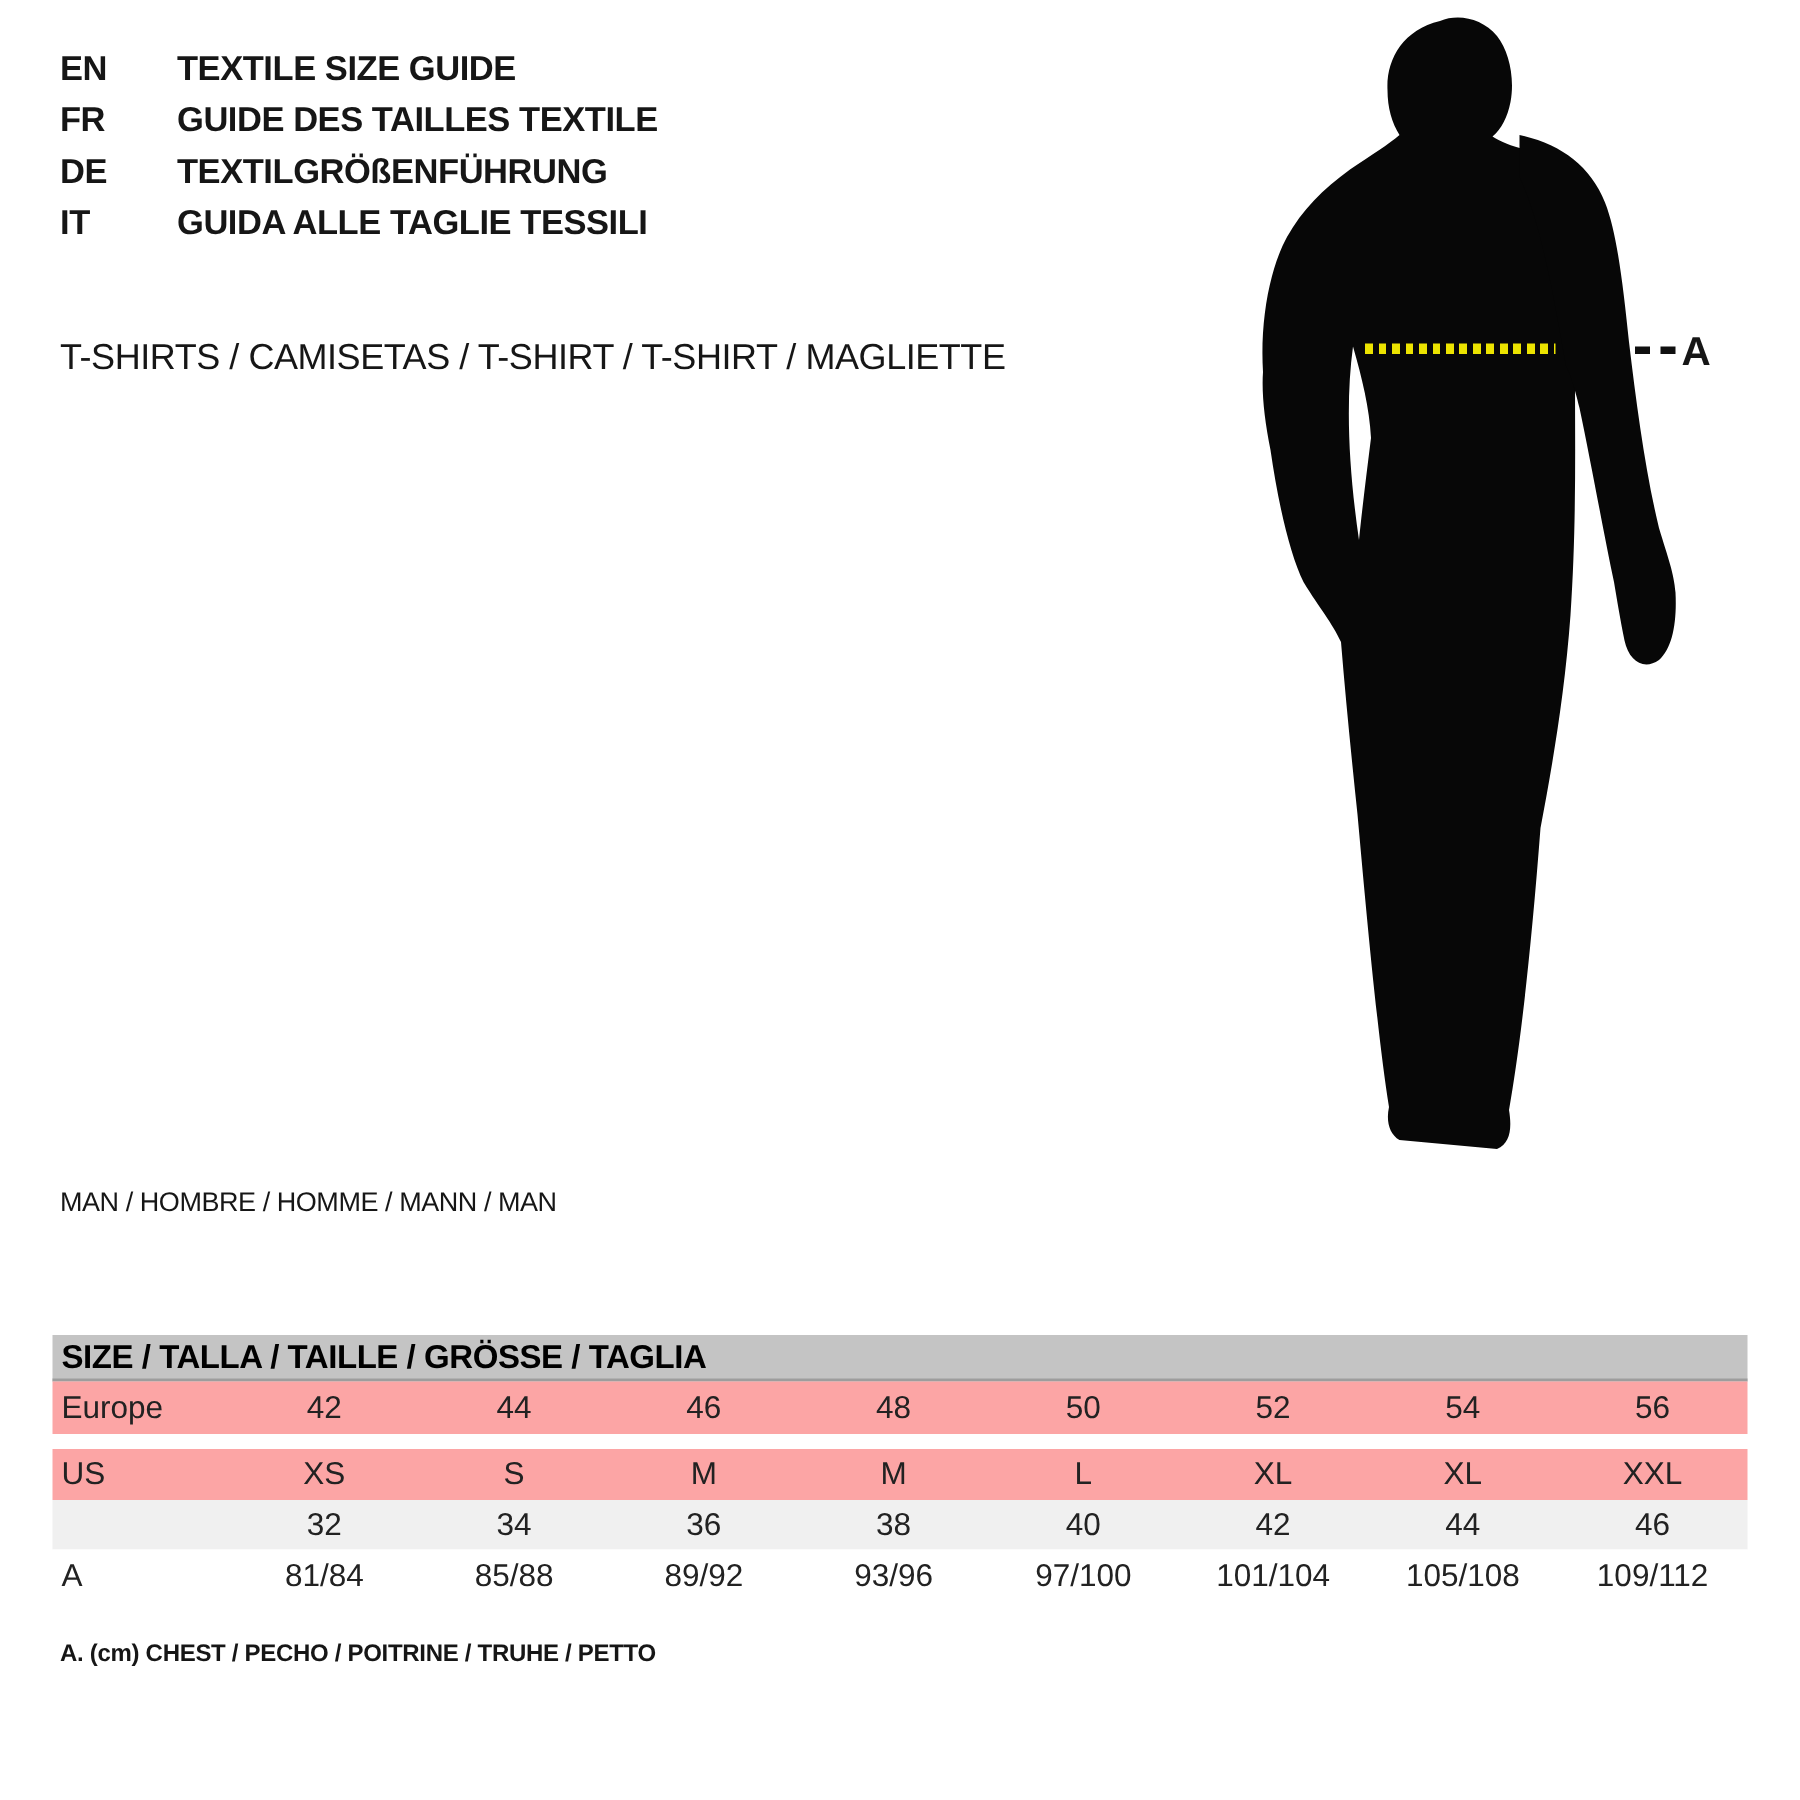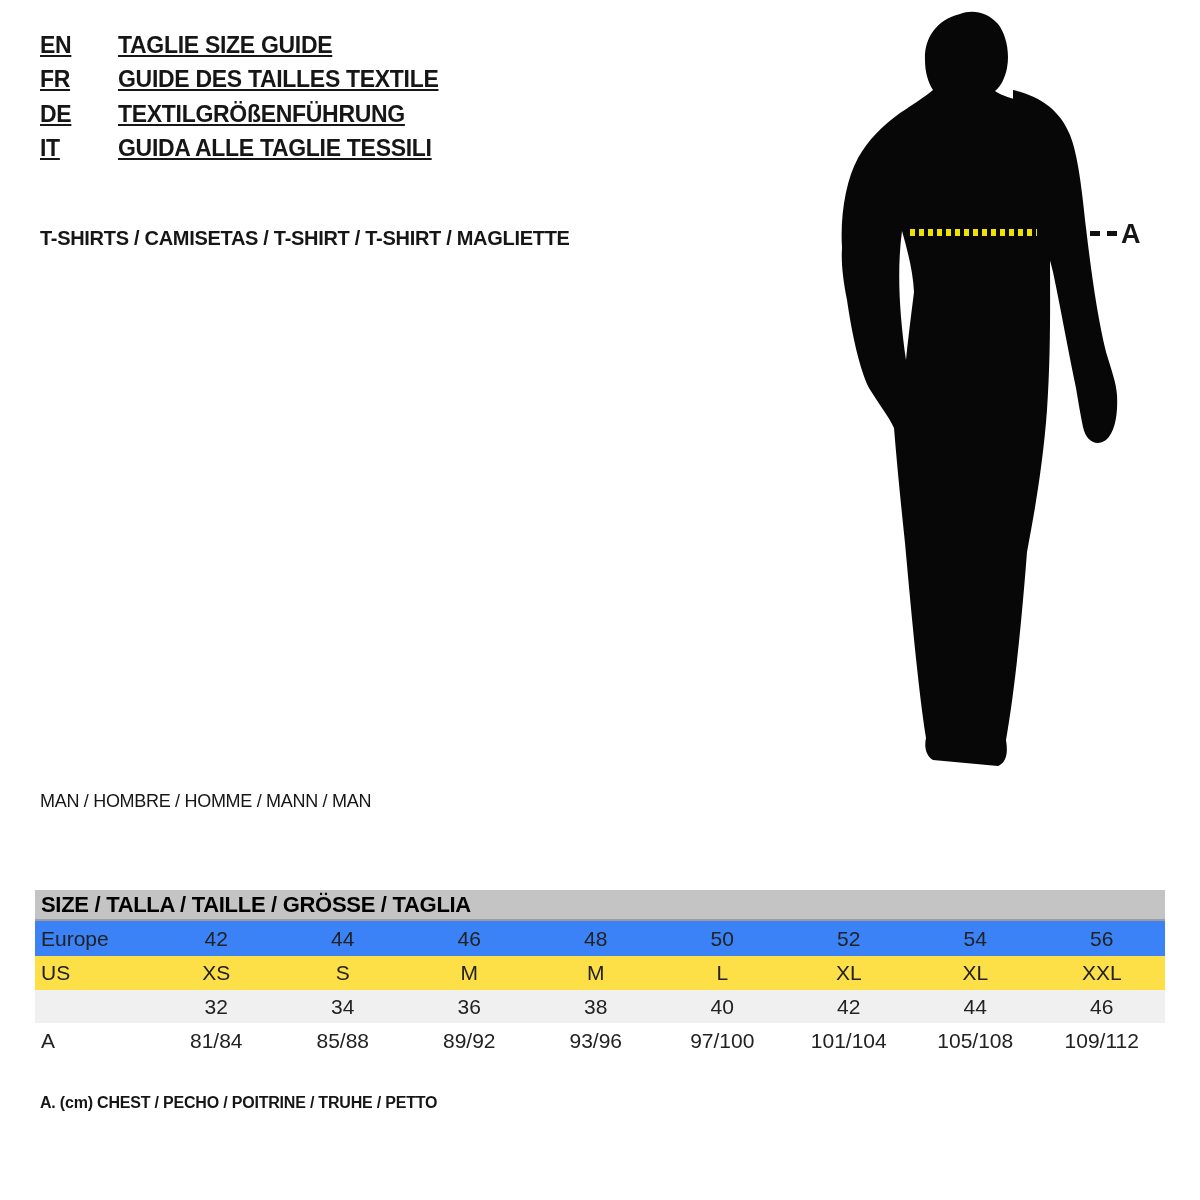--- a/index.html
+++ b/index.html
@@ -4,26 +4,26 @@
 <style>
   * { margin:0; padding:0; box-sizing:border-box; }
   html,body { background:#fff; }
   .canvas {
     position:relative; width:1200px; height:1200px; background:#fff;
     font-family:"Liberation Sans", sans-serif; color:#161616; overflow:hidden;
   }
 
   
   .lang-block { position:absolute; left:40px; top:28px; }
-  .lang-row { display:flex; line-height:34.4px; font-size:23px; font-weight:bold; letter-spacing:-0.3px;text-decoration:underline; }
+  .lang-row { display:flex; line-height:34.4px; font-size:23px; font-weight:bold; letter-spacing:-0.3px; }
   .lang-code { width:78px; }
 
   
   .category-block { position:absolute; left:40px; top:222px; }
-  .category-line { font-size:20px; font-weight:bold; line-height:33px; letter-spacing:-0.3px; }
+  .category-line { font-size:24px; font-weight:normal; line-height:33px; letter-spacing:-0.3px; }
 
   
   .figure-wrap { position:absolute; left:820px; top:0; width:380px; height:790px; }
   .figure-wrap svg { position:absolute; left:0; top:0; }
   .chest-dots {
     position:absolute; left:90px; top:229px; width:127px; height:7px;
     background:repeating-linear-gradient(90deg, var(--dot,#ece300) 0 5px, transparent 5px 9px);
   }
   .measure-dash {
     position:absolute; left:270px; top:231px; width:27px; height:0;
@@ -38,37 +38,37 @@
 
   
   .size-table { position:absolute; left:35px; top:890px; width:1130px; font-size:21px; }
   .table-header {
     height:31px; line-height:29px; background:#c4c4c4; border-bottom:2px solid #9d9d9d;
     font-weight:bold; font-size:22px; padding-left:6px; letter-spacing:-0.3px; color:#000000;
   }
   .table-row { display:grid; grid-template-columns:118px repeat(8,1fr); }
   .table-row .cell { text-align:center; color:#222; }
   .table-row .cell.label { text-align:left; padding-left:6px; }
-  .row-0 { height:35px; line-height:35px; background:#3b82f6; }
-  .row-1 { height:34px; line-height:34px; background:#fde047; }
+  .row-0 { height:35px; line-height:35px; background:#fca5a5; }
+  .row-1 { height:34px; line-height:34px; background:#fca5a5;margin-top:10px; }
   .row-2 { height:33px; line-height:33px; background:#f0f0f0; }
   .row-3 { height:36px; line-height:36px; background:#fff; }
 
   
   .footnote { position:absolute; left:40px; top:1094px; font-size:16px; font-weight:bold; letter-spacing:-0.2px; }
 </style>
 </head>
 <body>
 
 <div class="canvas">
 
   <div class="lang-block">
     <div class="lang-row">
       <span class="lang-code">EN</span>
-      <span class="lang-label">TAGLIE SIZE GUIDE</span>
+      <span class="lang-label">TEXTILE SIZE GUIDE</span>
     </div>
     <div class="lang-row">
       <span class="lang-code">FR</span>
       <span class="lang-label">GUIDE DES TAILLES TEXTILE</span>
     </div>
     <div class="lang-row">
       <span class="lang-code">DE</span>
       <span class="lang-label">TEXTILGRÖßENFÜHRUNG</span>
     </div>
     <div class="lang-row">

